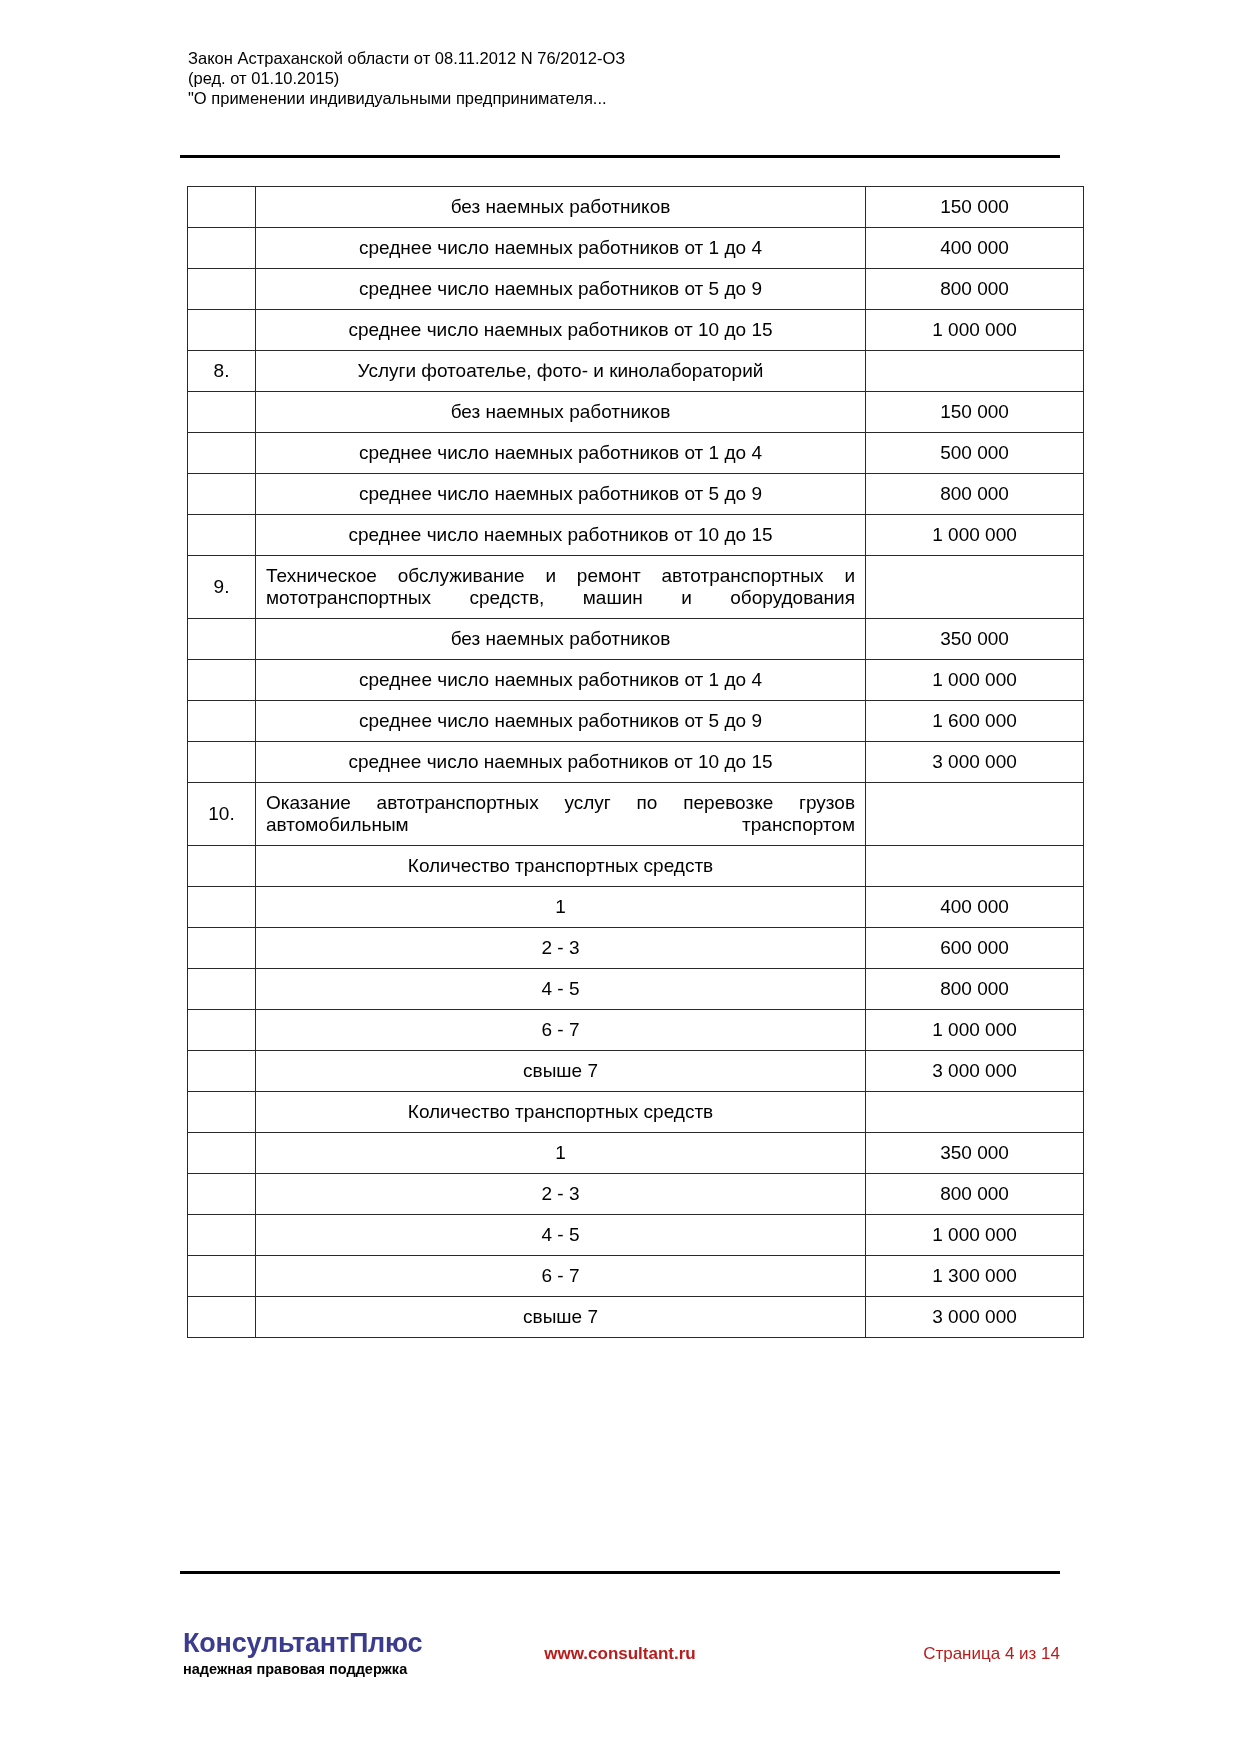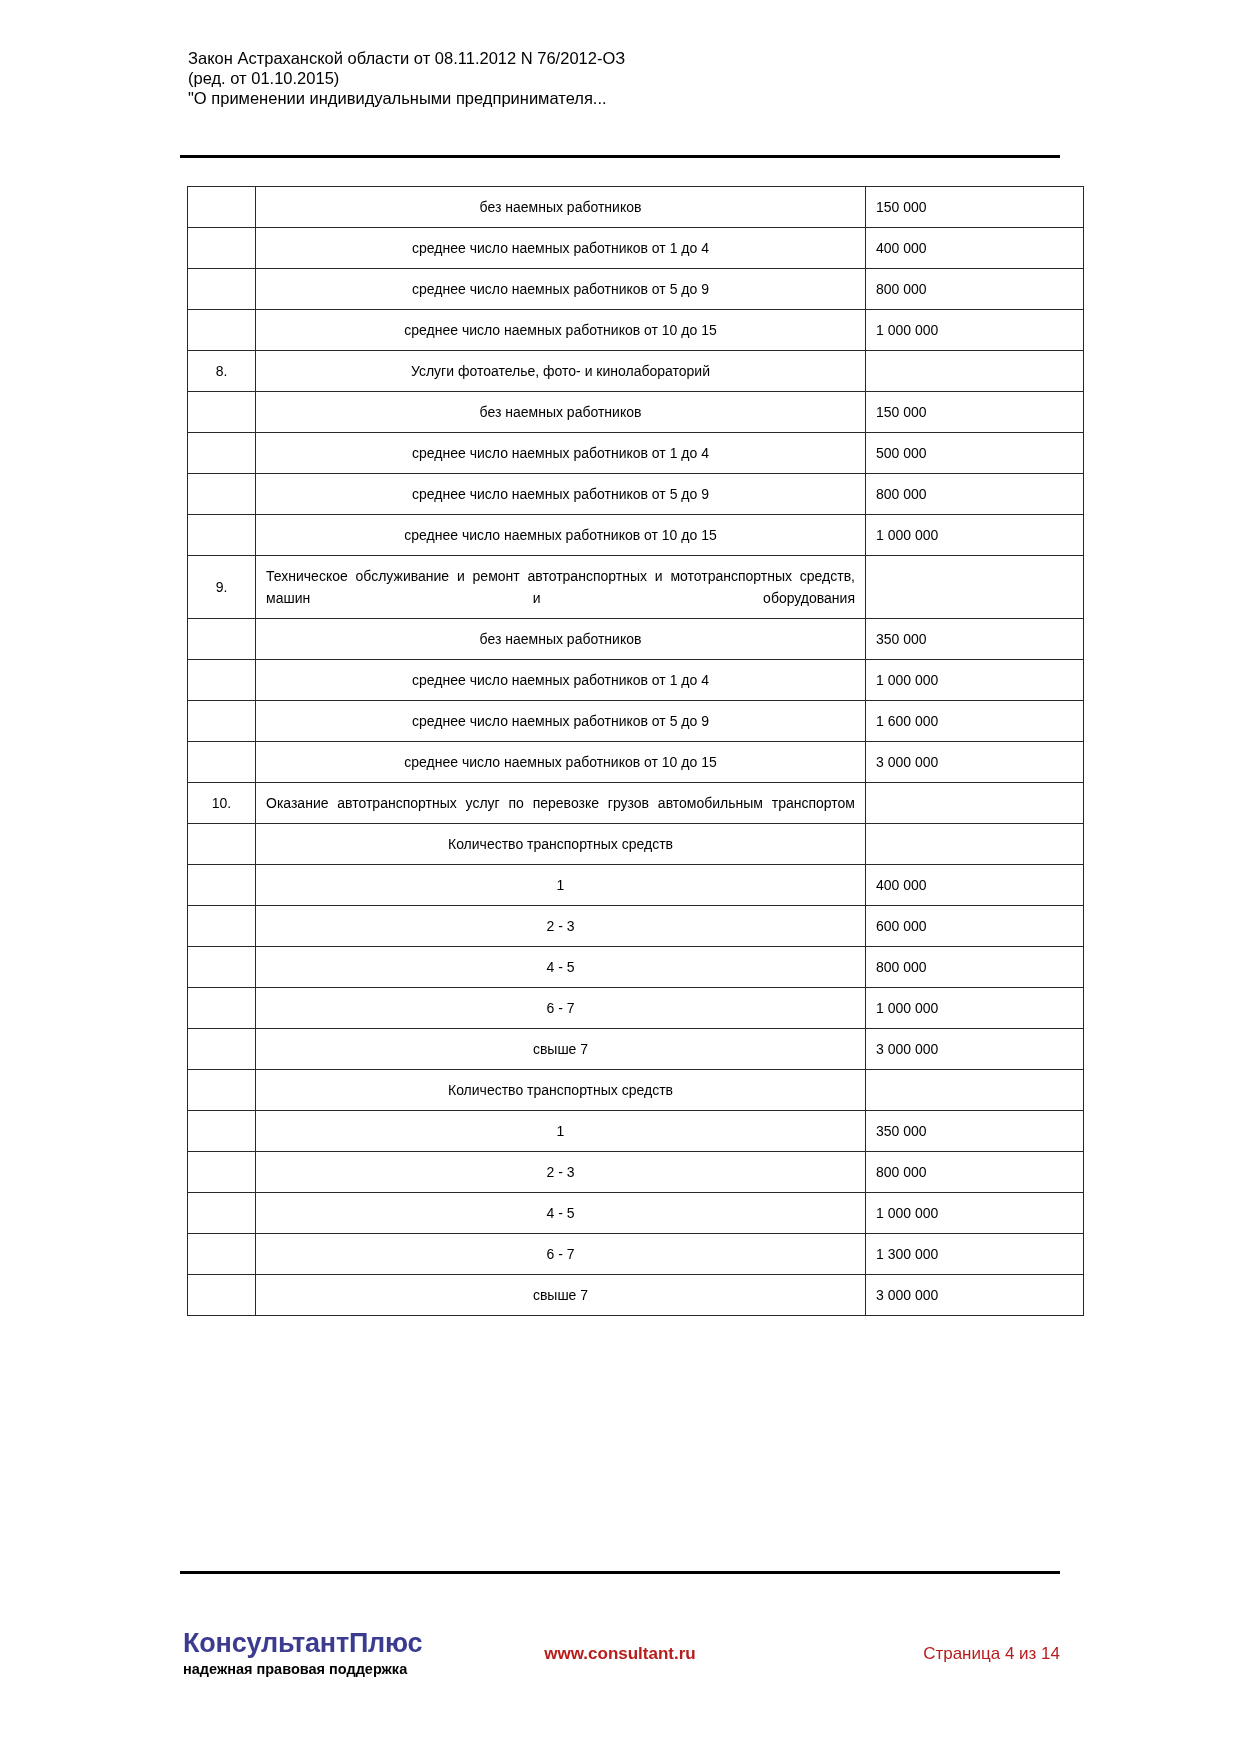--- a/index.html
+++ b/index.html
@@ -61,21 +61,21 @@
   .table-wrap {
     position: absolute;
     left: 107px;
     top: 186px;
     width: 896px;
   }
   table.doc-table {
     border-collapse: collapse;
     width: 100%;
     table-layout: fixed;
-    font-size: 14px;
+    font-size: 19px;
     padding-left: 20px;
   }
   table.doc-table td {
     border: 1px solid #2a2a2a;
     padding: 9px 10px;
     vertical-align: middle;
     line-height: 22px;
   }
   col.c-num   { width: 68px;  }
   col.c-desc  { width: 610px; }
@@ -93,20 +93,21 @@
     padding-top: 11px;
     padding-right: 14px;
   }
   td.desc-left {
     text-align: center;
   }
   td.desc-center {
     text-align: center;
   }
   td.value {
+    text-align: center;
   }
 
   
   .footer-rule {
     position: absolute;
     left: 100px;
     right: 100px;
     top: 1571px;
     height: 0;
     border-top: 3px solid #000;

